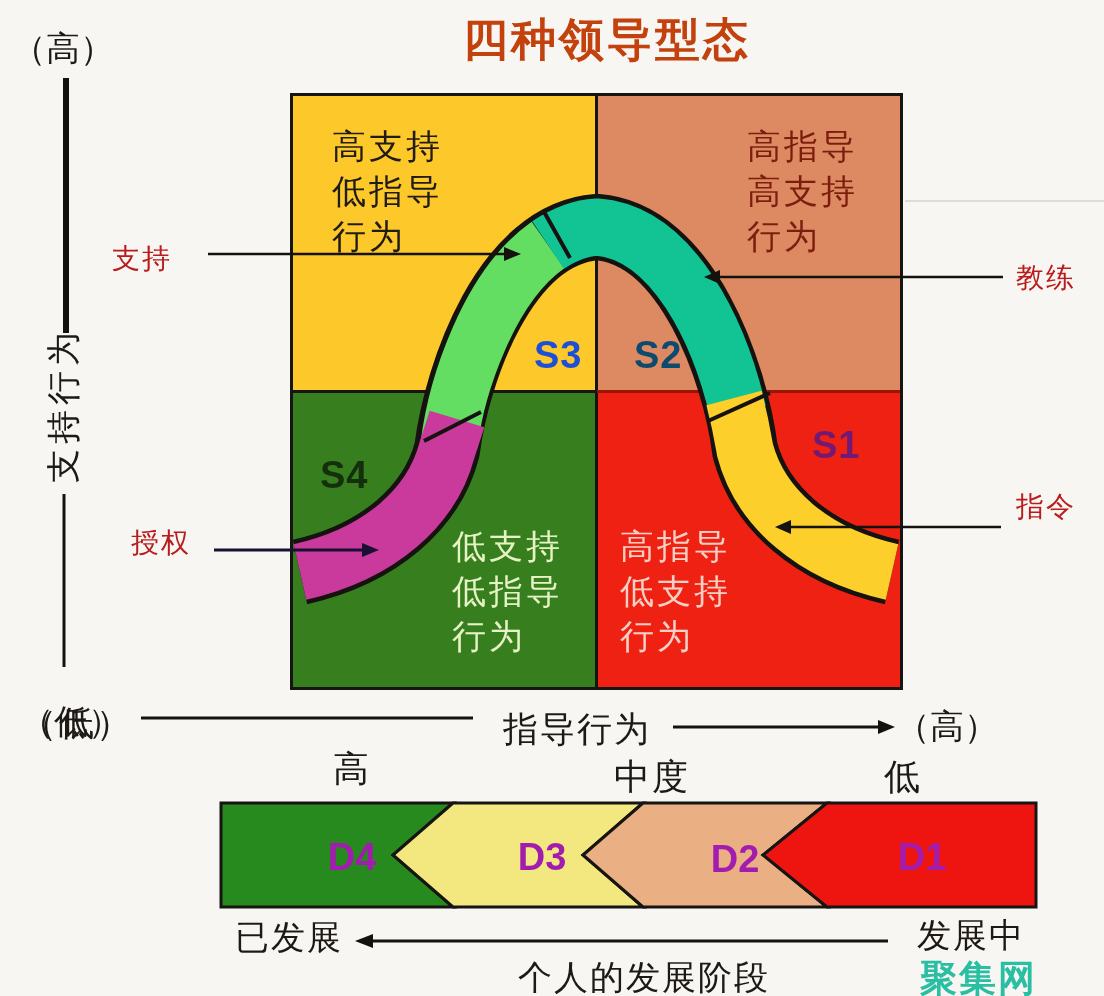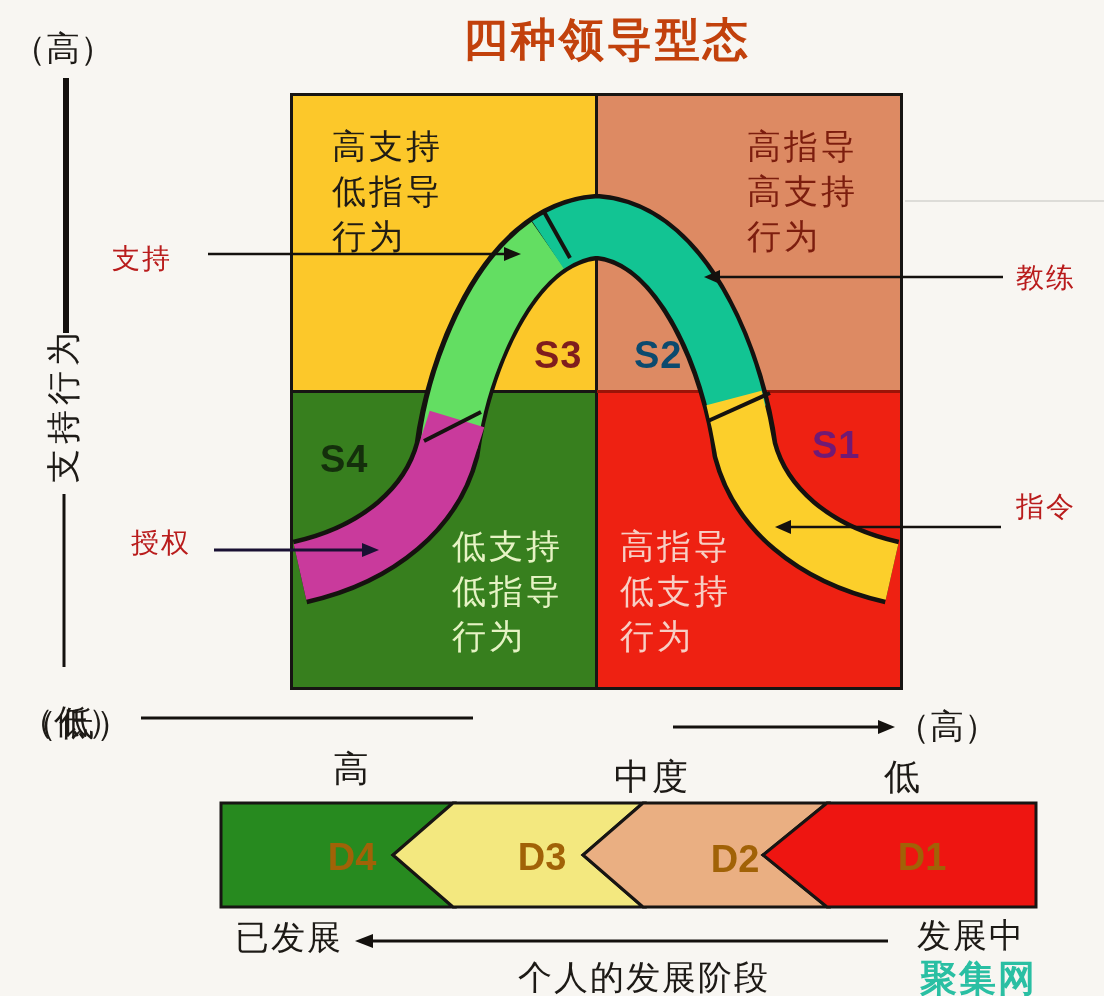--- a/index.html
+++ b/index.html
@@ -32,21 +32,21 @@
   .q-s4{left:0;bottom:0;}
   .q-s1{right:0;bottom:0;}
   .vdivider{position:absolute;left:calc(50% - 1.5px);top:0;width:3px;height:100%;background:#171513;}
   .hdivider-l{position:absolute;left:0;top:calc(50% - 1.5px);width:50%;height:3px;background:#171513;}
   .hdivider-r{position:absolute;right:0;top:calc(50% - 1.5px);width:50%;height:3px;background:#9b1408;}
   .quad-desc{font-size:34px;line-height:45px;letter-spacing:3px;white-space:nowrap;}
   .quad-code{font-size:38px;font-weight:bold;letter-spacing:1px;white-space:nowrap;}
   .pointer-label{font-size:28px;letter-spacing:2px;white-space:nowrap;color:#b91c1c;}
   .x-axis-text{font-size:35px;letter-spacing:2px;white-space:nowrap;}
   .tick{font-size:36px;letter-spacing:2px;white-space:nowrap;}
-  .d-label{font-size:38px;font-weight:bold;color:#a16207;text-align:center;width:64px;}
+  .d-label{font-size:38px;font-weight:bold;color:#a21caf;text-align:center;width:64px;}
   .caption{font-size:34px;letter-spacing:2px;white-space:nowrap;}
   .watermark{
     font-size:37px;font-weight:bold;letter-spacing:2px;white-space:nowrap;
   }
   svg.overlay{position:absolute;left:0;top:0;}
 </style>
 </head>
 <body>
 
 <div class="stage">
@@ -135,30 +135,31 @@
     <div>低支持</div>
     <div>低指导</div>
     <div>行为</div>
   </div>
   <div class="abs quad-desc" style="left: 620px; top: 524px; color: rgb(247, 207, 197);">
     <div>高指导</div>
     <div>低支持</div>
     <div>行为</div>
   </div>
 
-  <div class="abs quad-code" style="left: 534px; top: 334px; color: #7f1d1d; text-align: center;">S3</div>
+  <div class="abs quad-code" style="left: 534px; top: 334px; color: #1d4ed8; text-align: center;">S3</div>
   <div class="abs quad-code" style="left: 634px; top: 334px; color: #0c4a6e;">S2</div>
-  <div class="abs quad-code" style="left: 320px; top: 438px; color: rgb(20, 47, 12);">S4</div>
+  <div class="abs quad-code" style="left: 320px; top: 454px; color: rgb(20, 47, 12);">S4</div>
   <div class="abs quad-code" style="left: 812px; top: 424px; color: #701a75;">S1</div>
 
   <div class="abs pointer-label" style="left:112px;top:240px;">支持</div>
   <div class="abs pointer-label" style="left:1016px;top:259px;">教练</div>
   <div class="abs pointer-label" style="left:131px;top:524px;">授权</div>
   <div class="abs pointer-label" style="left:1016px;top:488px;text-align:right;">指令</div>
 
+  <div class="abs x-axis-text" style="left:503px;top:706px;">指导行为</div>
   <div class="abs axis-paren" style="left:896px;top:704px;">（高）</div>
   <div class="abs x-axis-text" style="left:22px;top:700px;">（低）</div>
 
   <div class="abs tick" style="left:333px;top:745px;">高</div>
   <div class="abs tick" style="left:614px;top:753px;">中度</div>
   <div class="abs tick" style="left:884px;top:753px;">低</div>
 
   <div class="abs d-label" style="left:320px;top:836px;">D4</div>
   <div class="abs d-label" style="left:510px;top:836px;">D3</div>
   <div class="abs d-label" style="left:703px;top:838px;text-align:center;">D2</div>

